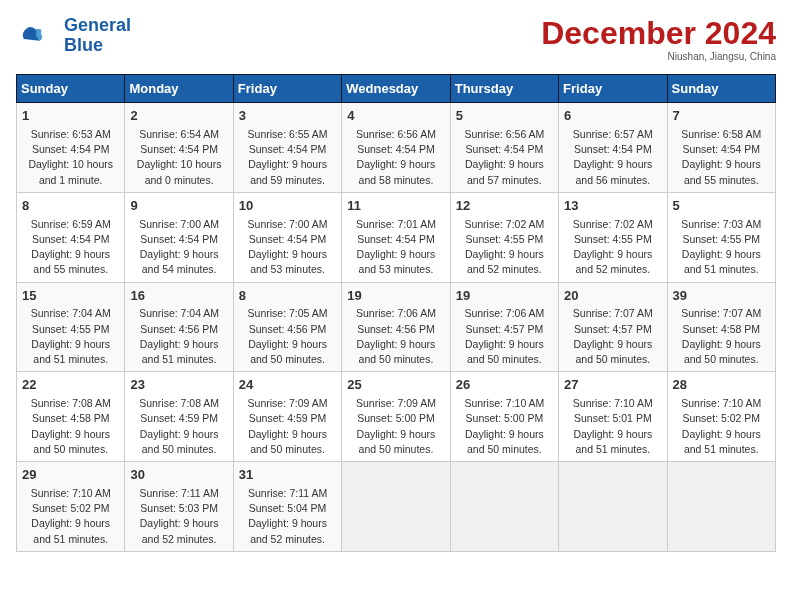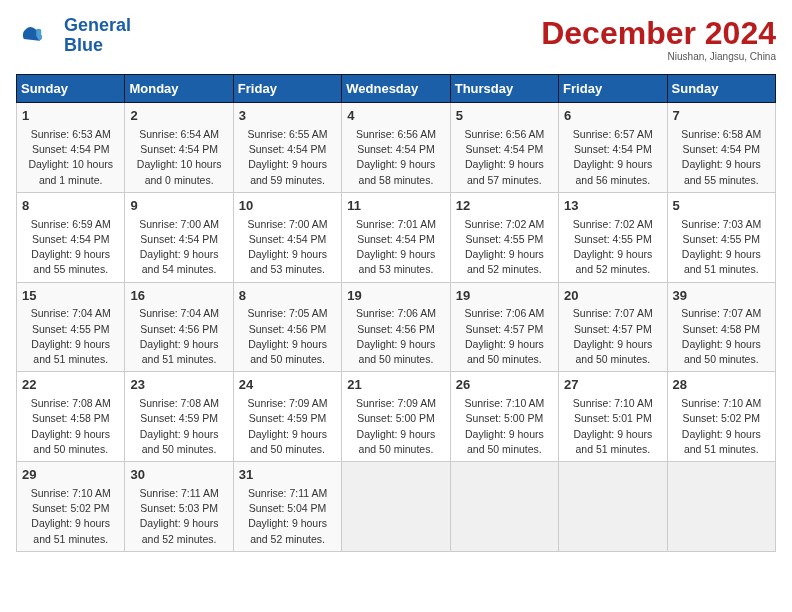--- a/index.html
+++ b/index.html
@@ -223,21 +223,21 @@
         </td>
         <td>
           <span class="day-num">23</span>
           <div class="day-info">Sunrise: 7:08 AM<br>Sunset: 4:59 PM<br>Daylight: 9 hours<br>and 50 minutes.</div>
         </td>
         <td>
           <span class="day-num">24</span>
           <div class="day-info">Sunrise: 7:09 AM<br>Sunset: 4:59 PM<br>Daylight: 9 hours<br>and 50 minutes.</div>
         </td>
         <td>
-          <span class="day-num">21</span>
+          <span class="day-num">25</span>
           <div class="day-info">Sunrise: 7:09 AM<br>Sunset: 5:00 PM<br>Daylight: 9 hours<br>and 50 minutes.</div>
         </td>
         <td>
           <span class="day-num">26</span>
           <div class="day-info">Sunrise: 7:10 AM<br>Sunset: 5:00 PM<br>Daylight: 9 hours<br>and 50 minutes.</div>
         </td>
         <td>
           <span class="day-num">27</span>
           <div class="day-info">Sunrise: 7:10 AM<br>Sunset: 5:01 PM<br>Daylight: 9 hours<br>and 51 minutes.</div>
         </td>

